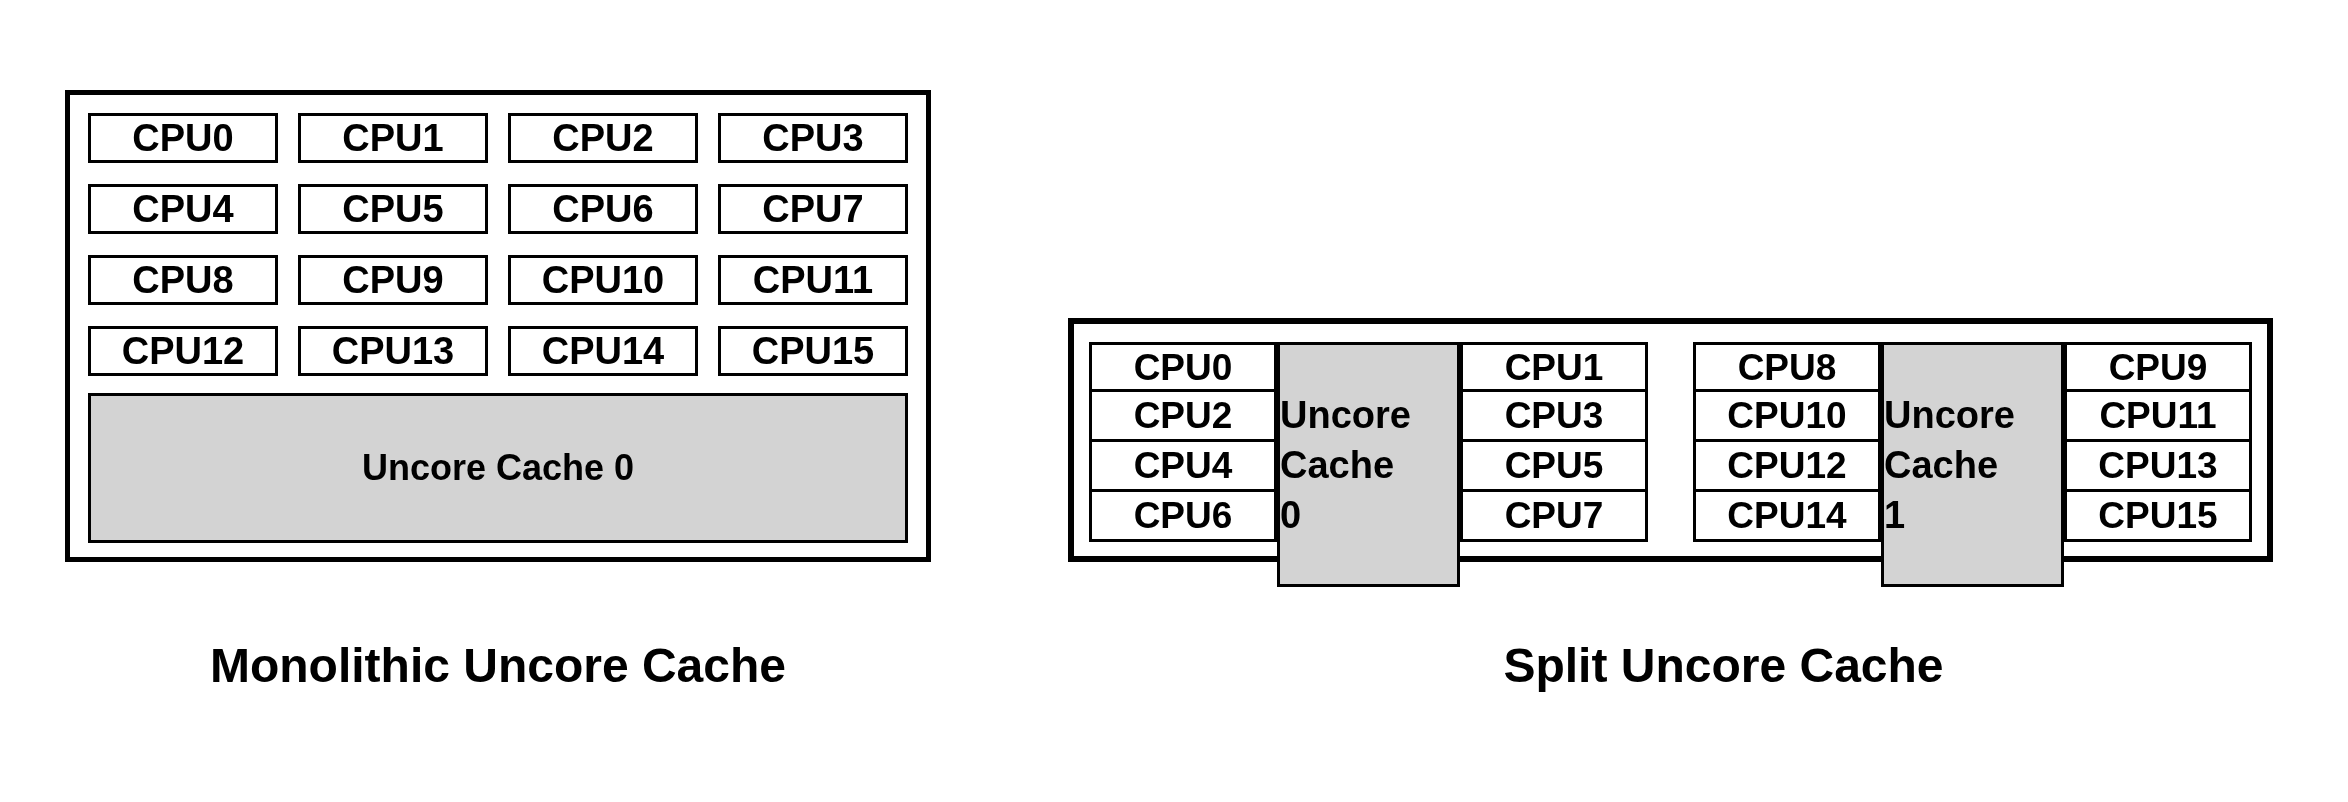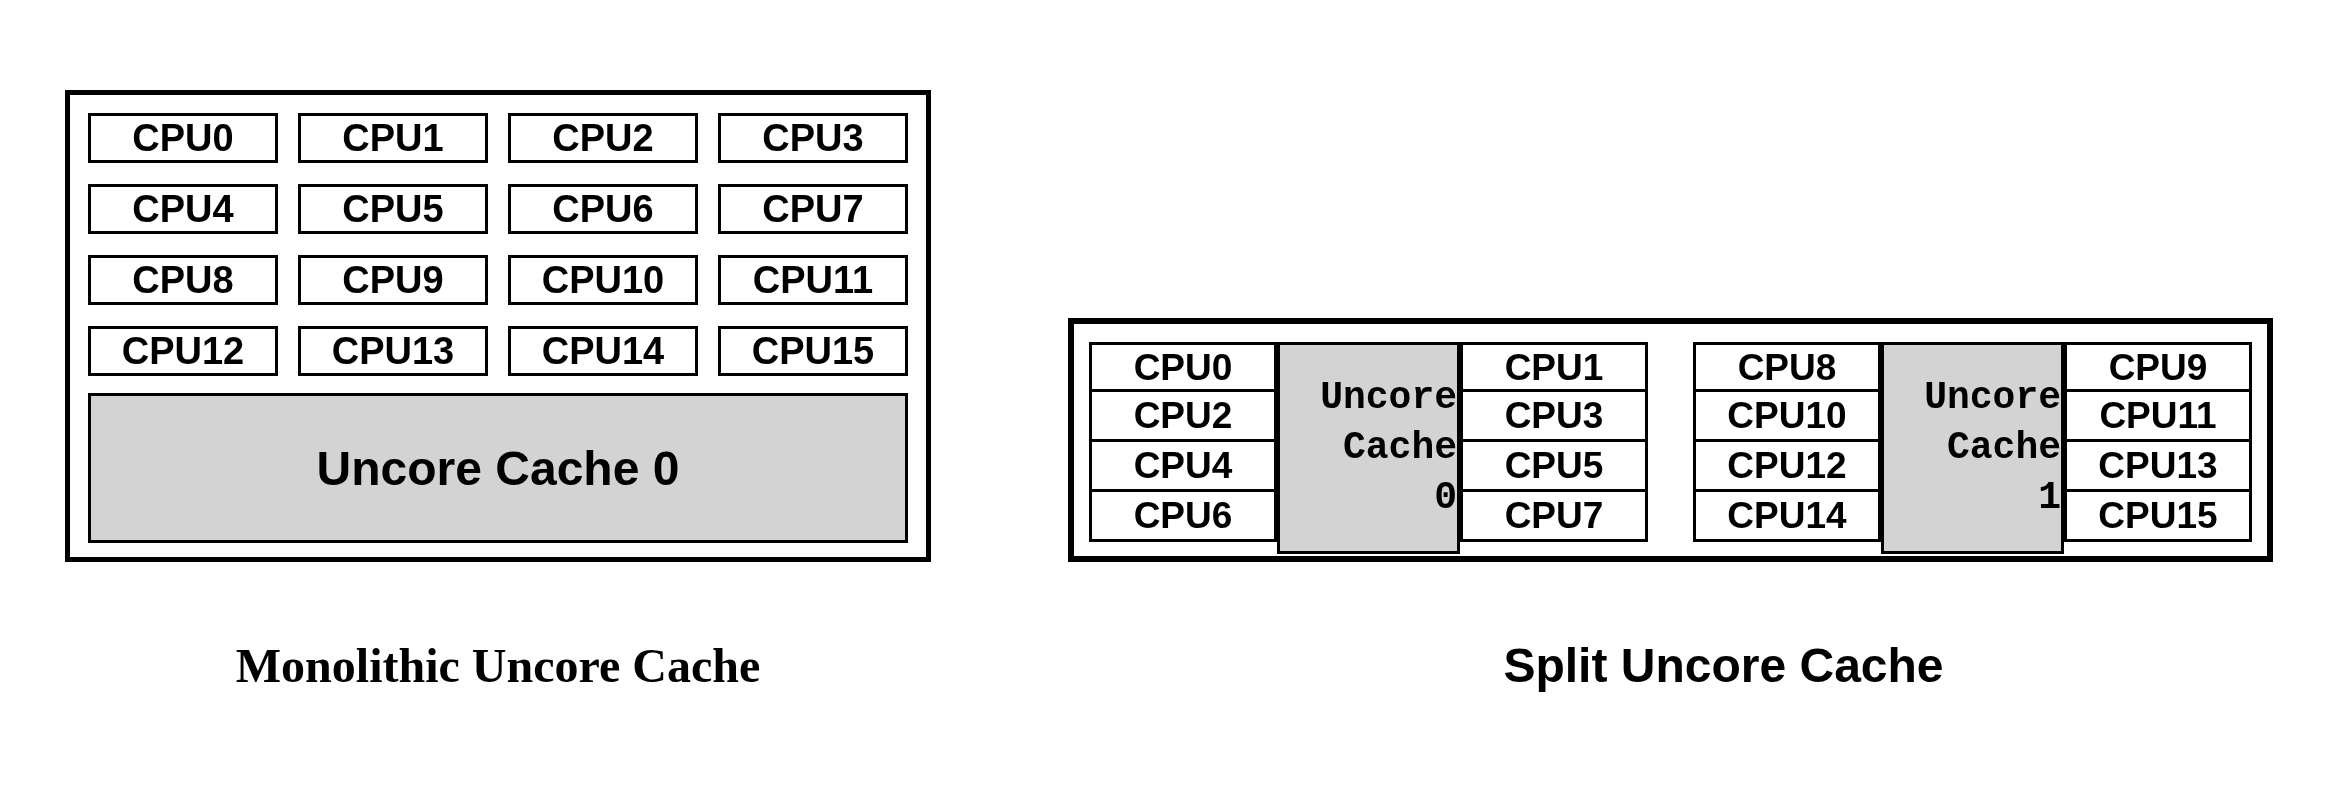--- a/index.html
+++ b/index.html
@@ -30,53 +30,53 @@
   .cpu-box{
     height:50px;border:3px solid var(--line);box-sizing:border-box;
     display:flex;align-items:center;justify-content:center;
     font-size:38px;line-height:1;background:#ffffff;
   }
   .mono-cache{
     margin-top:17px;height:150px;
     border:3px solid var(--line);box-sizing:border-box;
     background:var(--cache-fill);
     display:flex;align-items:center;justify-content:center;
-    font-size:48px;
+    font-size:36px;
   }
 
   
   .split-outer{
     position:absolute;left:1068px;top:318px;width:1205px;height:244px;
     border:6px solid var(--line);box-sizing:border-box;
     padding:18px 15px 14px 15px;
     display:flex;justify-content:space-between;align-items:flex-start;
   }
   .cluster{display:flex;align-items:flex-start;}
   .split-col{width:188px;display:flex;flex-direction:column;}
   .split-cell{
     height:50px;border:3px solid var(--line);border-top:none;
     box-sizing:border-box;background:#ffffff;
     display:flex;align-items:center;justify-content:center;
     font-size:37px;line-height:1;
   }
   .split-col .split-cell:first-child{border-top:3px solid var(--line);height:50px;}
   .split-cache{
-    width:183px;height:212px;border:3px solid var(--line);box-sizing:border-box;
+    width:183px;height:245px;border:3px solid var(--line);box-sizing:border-box;
     background:var(--cache-fill);
-    display:flex;flex-direction:column;align-items:flex-end;justify-content:center;font-family:Liberation Mono, monospace;
+    display:flex;flex-direction:column;align-items:flex-start;justify-content:center;
   }
   .cache-line{font-size:38px;line-height:50px;}
 
   
   .title{
     position:absolute;top:640px;height:60px;
     text-align:center;font-size:48px;line-height:52px;
     letter-spacing:0;
   }
-  .mono-title{left:65px;width:866px;font-family:Liberation Serif, serif;}
+  .mono-title{left:65px;width:866px;}
   .split-title{left:1121px;width:1205px;}
 </style>
 </head>
 <body>
 
 <div>
   <div class="mono-outer">
     <div class="mono-grid" id="mono-grid">
         <div class="cpu-box">CPU0</div>
         <div class="cpu-box">CPU1</div>

